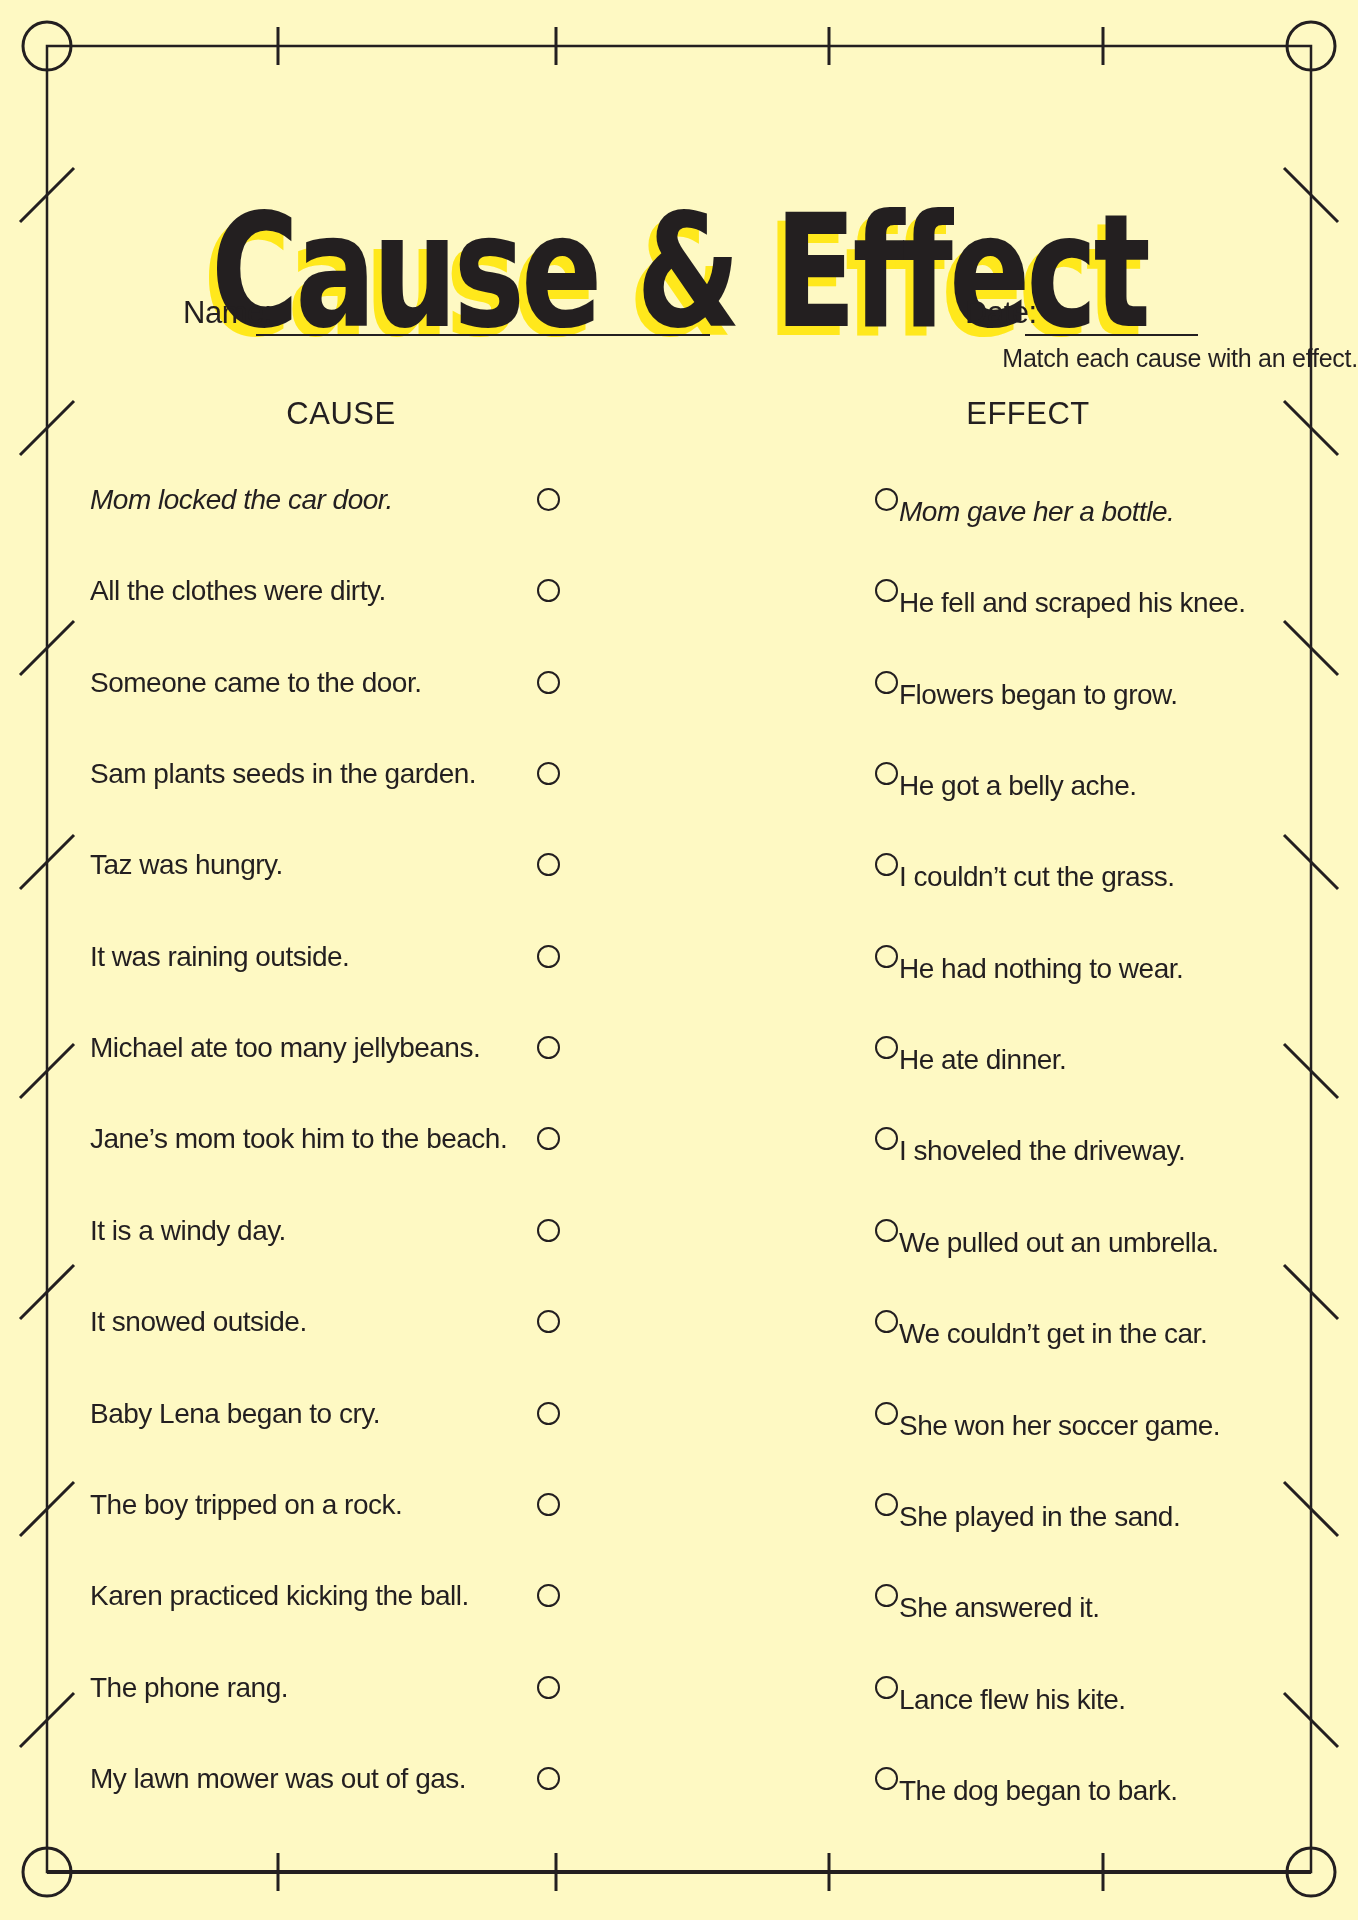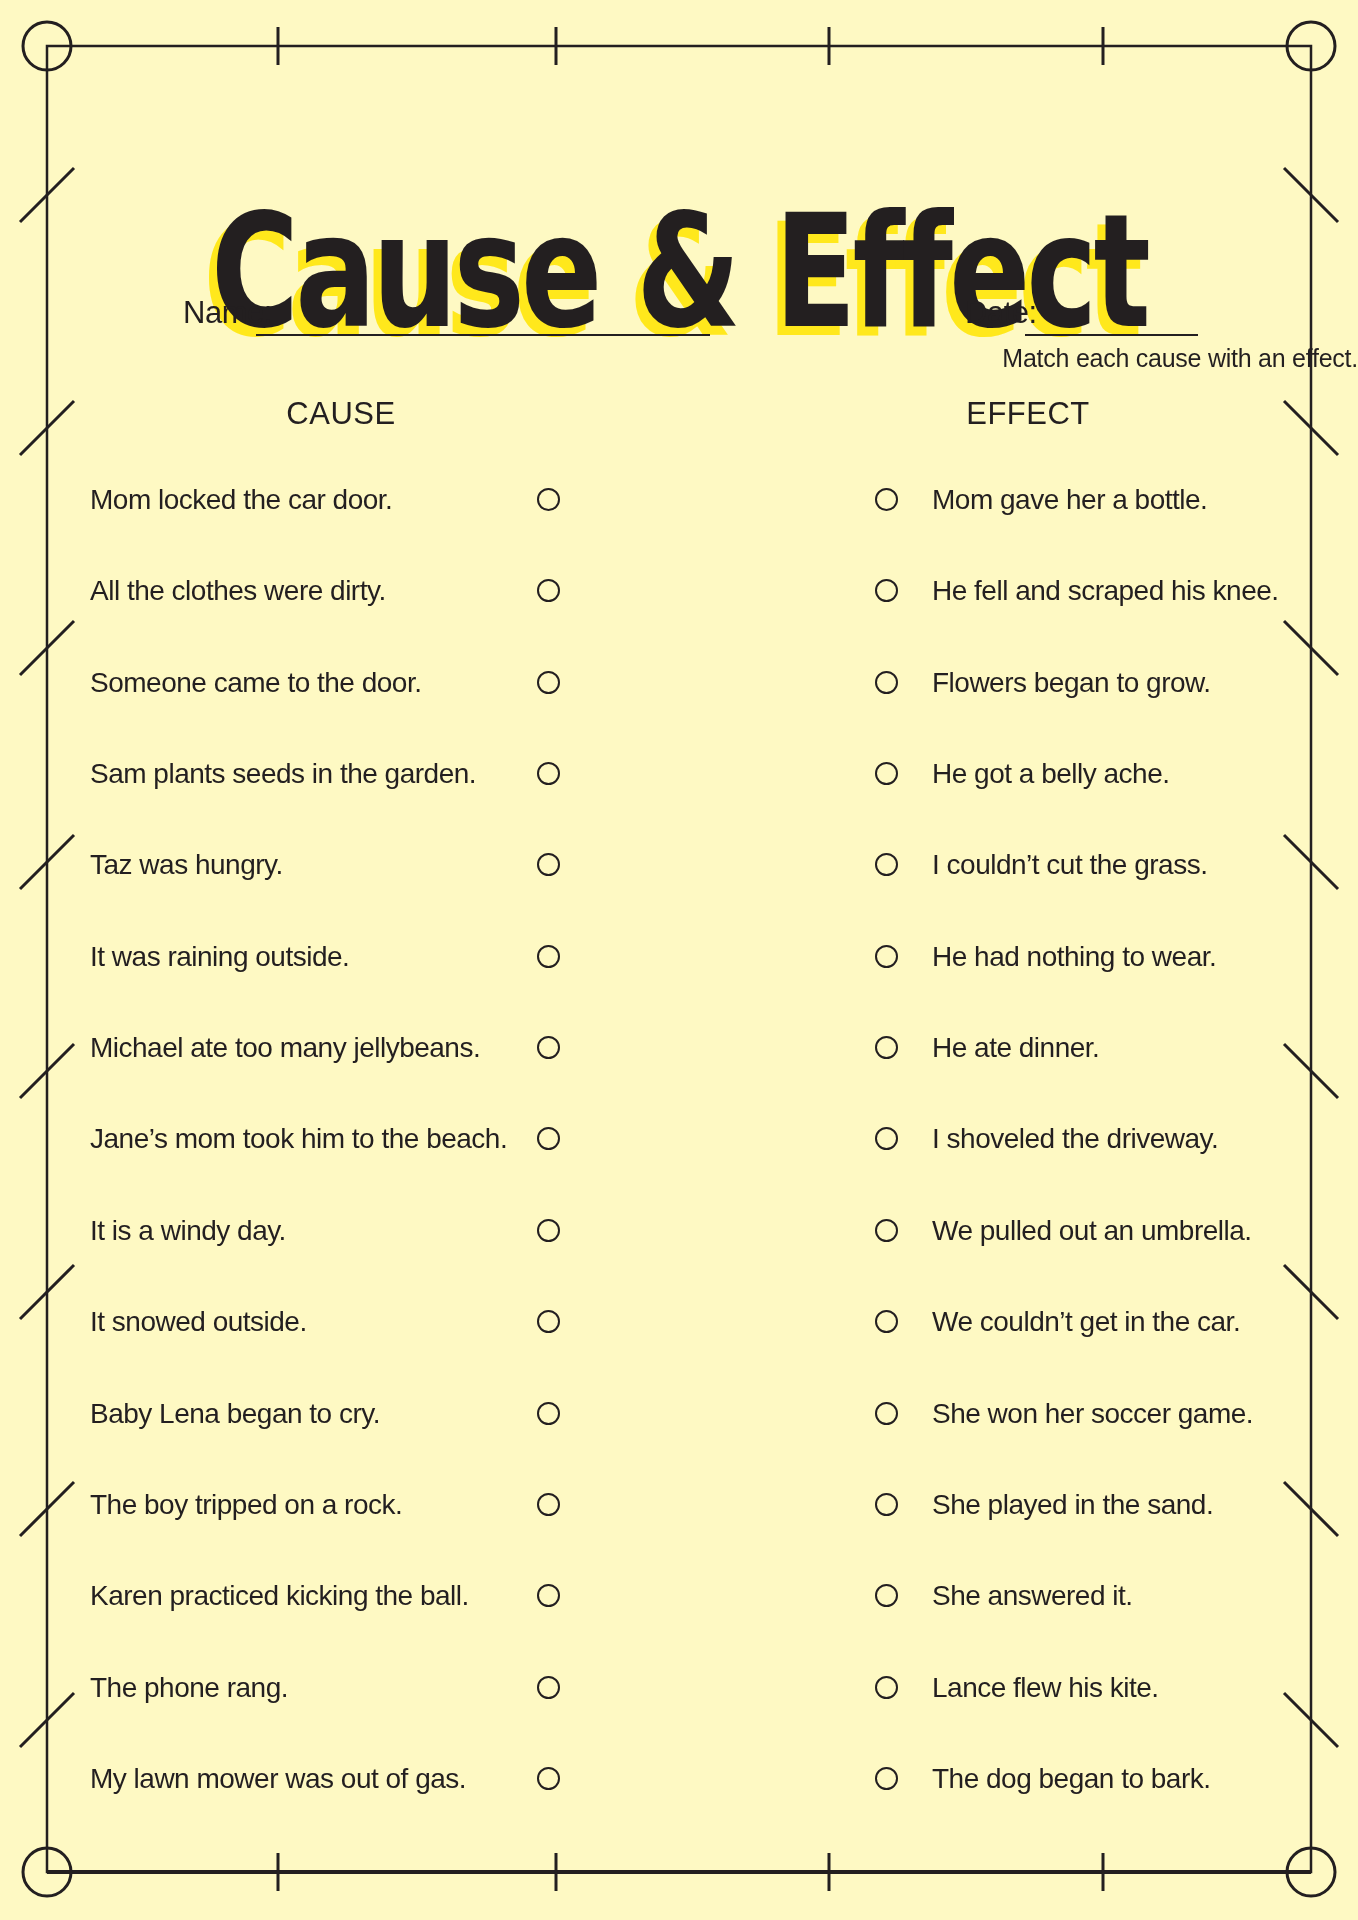--- a/index.html
+++ b/index.html
@@ -75,21 +75,21 @@
     height:48px;
     line-height:48px;
   }
   .row .txt{
     position:absolute;
     white-space:nowrap;
     font-size:28px;
     letter-spacing:-0.5px;
   }
   .cause-text{left:90px;}
-  .effect-text{left:932px;}
+  .effect-text{left:899px;margin-top:12px;}
   .bubble{
     position:absolute;
     top:12px;
     width:23px;
     height:23px;
     border:2.5px solid var(--ink);
     border-radius:50%;
     box-sizing:border-box;
     background:transparent;
   }
@@ -154,21 +154,21 @@
 
   <span class="field-label date-label">Date:</span>
   <div class="write-line date-line"></div>
 
   <div class="instruction">Match each cause with an effect.</div>
 
   <div class="col-header cause-header">CAUSE</div>
   <div class="col-header effect-header">EFFECT</div>
 
   <div id="match-rows">
-      <div class="row" style="top: 476px;">
+      <div class="row" style="top: 476px; font-style: italic;">
         <span class="txt cause-text">Mom locked the car door.</span>
         <span class="bubble cause-bubble"></span>
         <span class="bubble effect-bubble"></span>
         <span class="txt effect-text">Mom gave her a bottle.</span>
       </div>
       <div class="row" style="top: 567px; padding-left: 11px;">
         <span class="txt cause-text">All the clothes were dirty.</span>
         <span class="bubble cause-bubble"></span>
         <span class="bubble effect-bubble"></span>
         <span class="txt effect-text">He fell and scraped his knee.</span>

